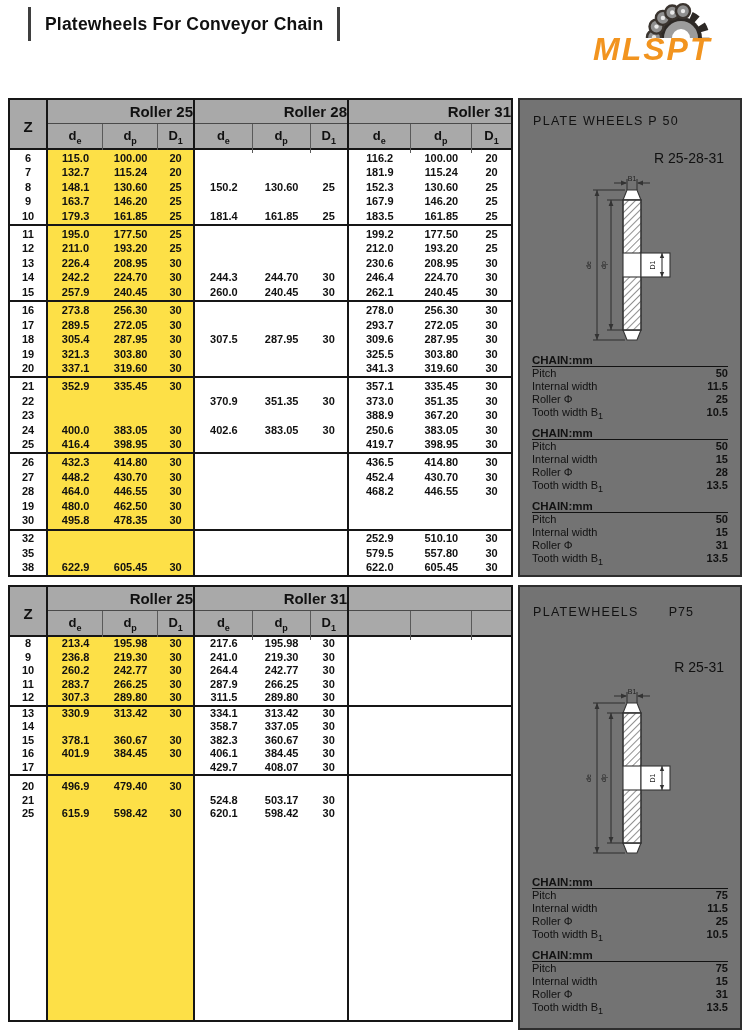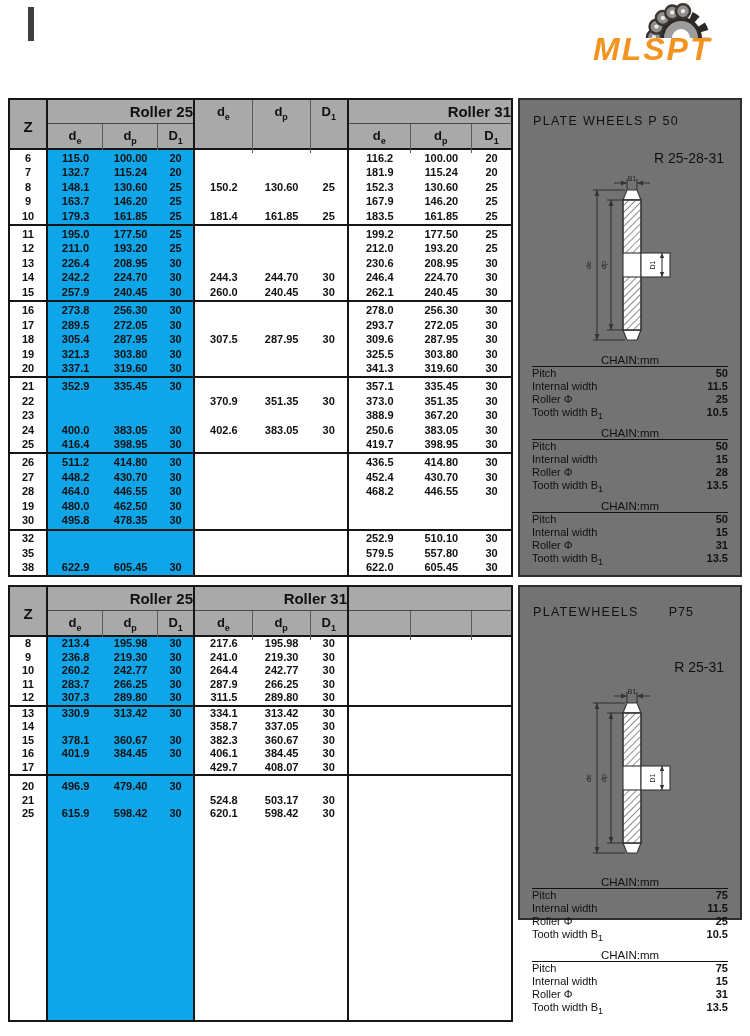--- a/index.html
+++ b/index.html
@@ -30,57 +30,58 @@
   .gsub { text-align:center; font-weight:bold; font-size:13px; line-height:23px; border-right:1px solid #5a5a5a; }
   .gsub:last-child { border-right:none; }
   sub { font-size:9px; }
   .tbody { flex:1 1 auto; display:flex; flex-direction:column; min-height:0; }
   .bgroup { display:grid; grid-template-columns:38px 147px 154px 1fr; border-top:2px solid #161616; min-height:0; overflow:hidden; }
   .tbody .bgroup:first-child { border-top:none; }
   .bz, .bcol { display:flex; flex-direction:column; justify-content:center; min-height:0; overflow:hidden; }
   .bz { border-right:2px solid #161616; }
   .bcol { border-right:2px solid #161616; }
   .bcol:last-child { border-right:none; }
-  .bcol.shade { background:#0ea5e9; }
+  .bcol.shade { background:#fde047; }
   .bgroup.fill .bz, .bgroup.fill .bcol { justify-content:flex-start; padding-top:4px; }
   .brow { flex:0 0 14.5px; height:14.5px; display:grid; grid-template-columns:38% 38% 24%; }
   .tbl2 .brow { flex:0 0 13.5px; height:13.5px; }
   .zrow { display:block; text-align:center; }
   .brow, .bcell, .zrow { font-weight:bold; font-size:11px; line-height:14px; }
   .tbl2 .brow, .tbl2 .bcell, .tbl2 .zrow { line-height:13.5px; }
   .bcell { text-align:center; }
 
   
   .panel { position:absolute; left:518px; width:224px; border:2px solid #2e2e2e; background:#737373; }
   .panel1 { top:98px;  height:479px; }
-  .panel2 { top:585px; height:335px; }
+  .panel2 { top:585px; height:445px; }
   .ptitle { position:absolute; left:13px; font-size:12.5px; letter-spacing:1.3px; white-space:nowrap; }
   .panel1 .ptitle { top:14px; }
   .panel2 .ptitle { top:18px; }
   .ptitle .t2 { margin-left:30px; letter-spacing:1px; }
   .pmodel { position:absolute; right:16px; font-weight:normal; font-size:14px; }
   .panel1 .pmodel { top:50px; }
   .panel2 .pmodel { top:72px; }
   .diagram { position:absolute; left:14px; }
   .panel1 .diagram { top:74px; }
   .panel2 .diagram { top:100px; }
   .chains { position:absolute; left:12px; right:12px; }
   .panel1 .chains { top:252px; }
   .panel2 .chains { top:287px; }
   .cb { margin-bottom:6px; }
-  .cb-head { display:flex; justify-content:center; align-items:flex-end; border-bottom:1.8px solid #111; font-weight:normal; font-size:11.5px; height:15px; }
+  .cb-head { display:flex; justify-content:flex-start; align-items:flex-end; border-bottom:1.8px solid #111; font-weight:bold; font-size:11.5px; height:15px; }
   .cb-row { display:flex; justify-content:space-between; font-size:11px; height:13px; line-height:13.5px; }
   .cb-row .val { font-weight:bold; }
   .dimtext { font-size:7px; fill:#222; font-family:"Liberation Sans",sans-serif; }
 </style>
 </head>
 <body>
 
 <div class="title-block">
   <div class="tbar"></div>
+  <h1 class="page-title">Platewheels For Conveyor Chain</h1>
   <div class="tbar"></div>
 </div>
 
 <div class="logo">
   <svg width="142" height="62" viewBox="0 0 142 62">
     <defs>
       <clipPath id="gclip">
           <rect x="0" y="0" width="142" height="36"></rect>
         </clipPath>
     </defs>
@@ -108,20 +109,21 @@
       <div class="zhead">Z</div>
       <div class="ghead">
         <div class="glabel">Roller 25</div>
         <div class="gsubs">
           <div class="gsub">d<sub>e</sub></div>
           <div class="gsub">d<sub>p</sub></div>
           <div class="gsub">D<sub>1</sub></div>
         </div>
       </div>
       <div class="ghead">
+        <div class="glabel">Roller 28</div>
         <div class="gsubs">
           <div class="gsub">d<sub>e</sub></div>
           <div class="gsub">d<sub>p</sub></div>
           <div class="gsub">D<sub>1</sub></div>
         </div>
       </div>
       <div class="ghead">
         <div class="glabel">Roller 31</div>
         <div class="gsubs">
           <div class="gsub">d<sub>e</sub></div>
@@ -494,21 +496,21 @@
       <div class="bgroup" style="flex: 5 1 0px;">
         <div class="bz">
           <div class="brow zrow">26</div>
           <div class="brow zrow">27</div>
           <div class="brow zrow">28</div>
           <div class="brow zrow">19</div>
           <div class="brow zrow">30</div>
         </div>
         <div class="bcol shade">
           <div class="brow">
-            <div class="bcell">511.2</div>
+            <div class="bcell">432.3</div>
             <div class="bcell">414.80</div>
             <div class="bcell">30</div>
           </div>
           <div class="brow">
             <div class="bcell">448.2</div>
             <div class="bcell">430.70</div>
             <div class="bcell">30</div>
           </div>
           <div class="brow">
             <div class="bcell">464.0</div>

